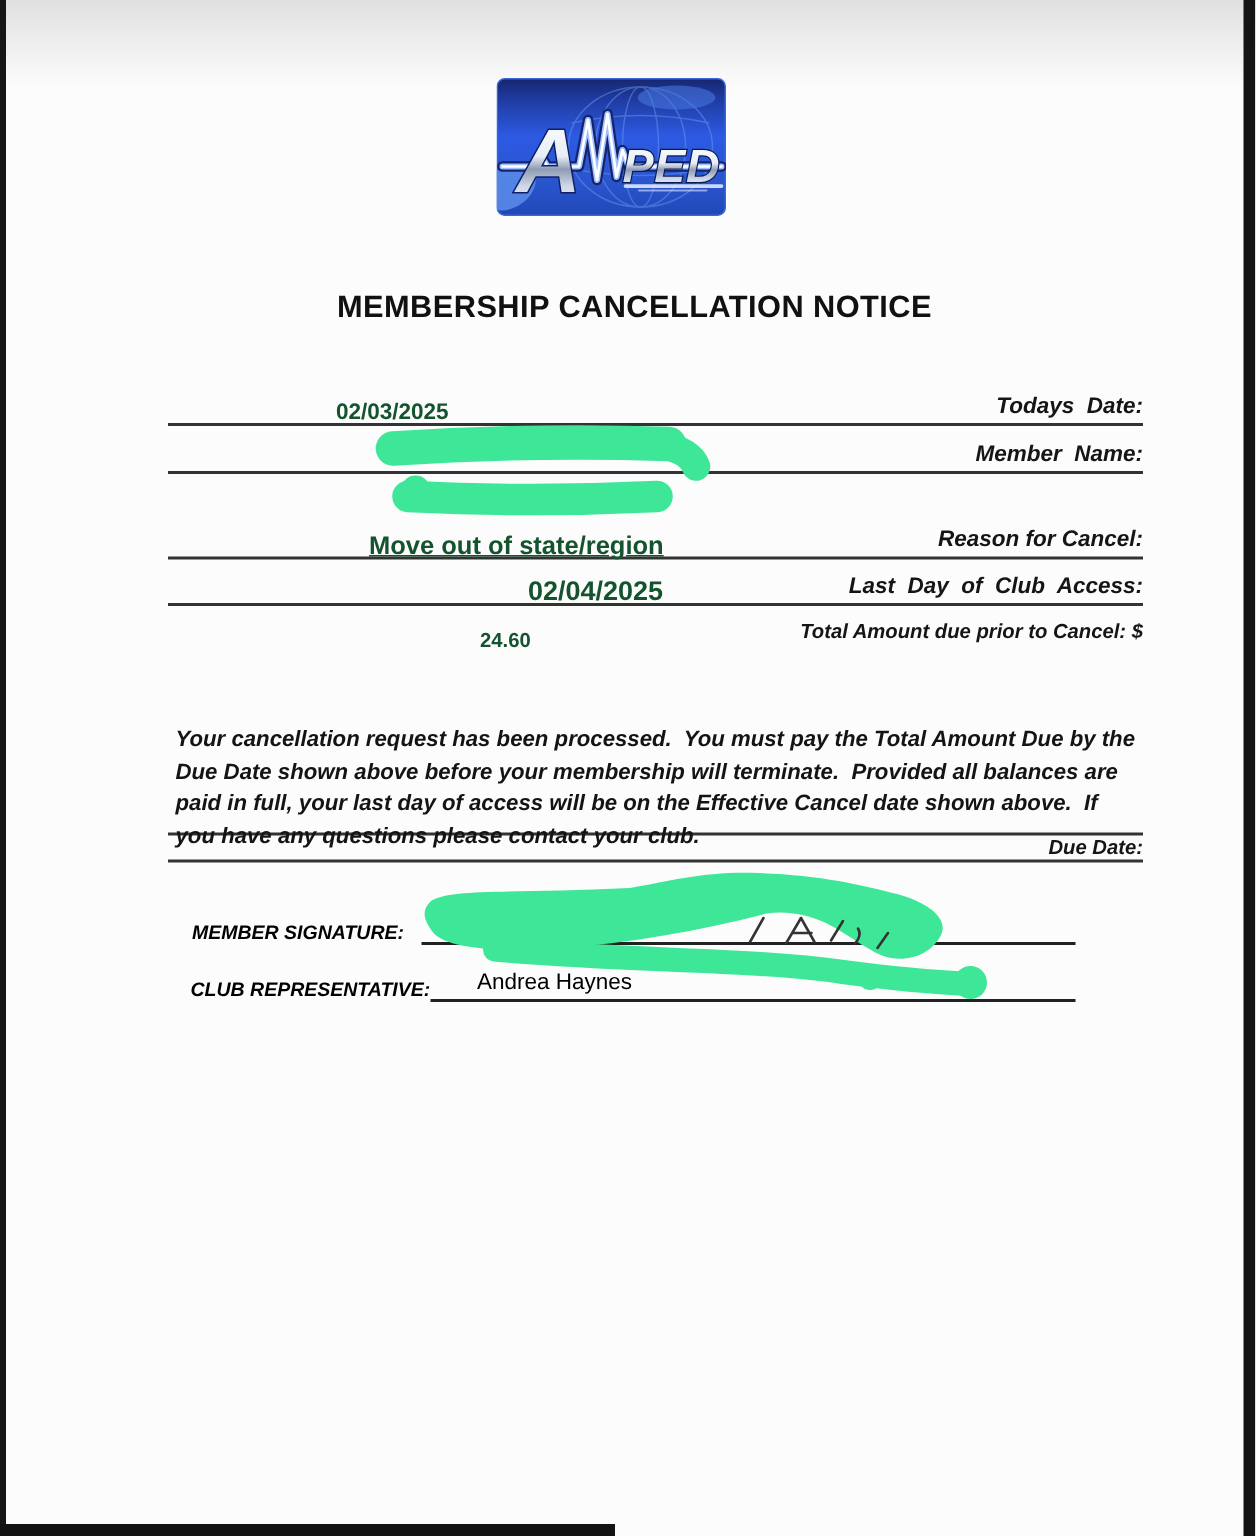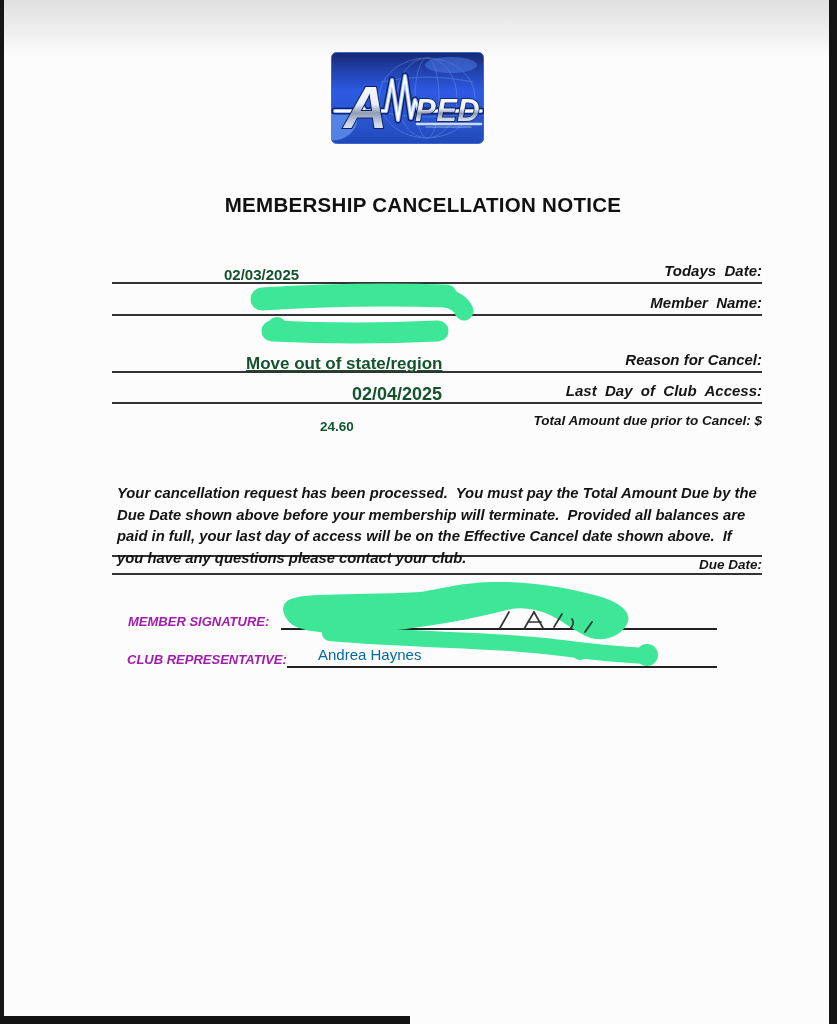--- a/index.html
+++ b/index.html
@@ -30,27 +30,27 @@
   .v-today{left:224px;top:266px;font-size:15px;}
   .v-reason{left:246px;top:354px;font-size:17px;text-decoration:underline;}
   .v-lastday{left:352px;top:384px;font-size:18px;}
   .v-amount{left:320px;top:419px;font-size:13.5px;}
 
   .notice{position:absolute;left:117px;top:483px;z-index:1;}
   .notice .nline{font-style:italic;font-weight:bold;font-size:14.8px;line-height:21.5px;
     white-space:pre;color:#141414;}
 
   .sig-lbl{position:absolute;font-style:italic;font-weight:bold;font-size:13px;
-    color:#a21caf;white-space:pre;z-index:1;}
+    color:#000000;white-space:pre;z-index:1;}
   .sig-lbl.member{left:128px;top:614px;}
   .sig-lbl.club{left:127px;top:652px;}
   .sig-line{position:absolute;height:18px;border-bottom:2px solid #222;z-index:1;}
   .sig-line.member{left:281px;top:610px;width:436px;}
   .sig-line.club{left:287px;top:648px;width:430px;}
-  .v-clubrep{position:absolute;left:318px;top:646px;font-size:15px;color:#0369a1;
+  .v-clubrep{position:absolute;left:318px;top:646px;font-size:15px;color:#000000;
     white-space:pre;z-index:2;}
 
   .overlay{position:absolute;left:0;top:0;width:837px;height:1024px;z-index:5;
     pointer-events:none;}
 </style>
 </head>
 <body>
 
 <div class="page">
 

